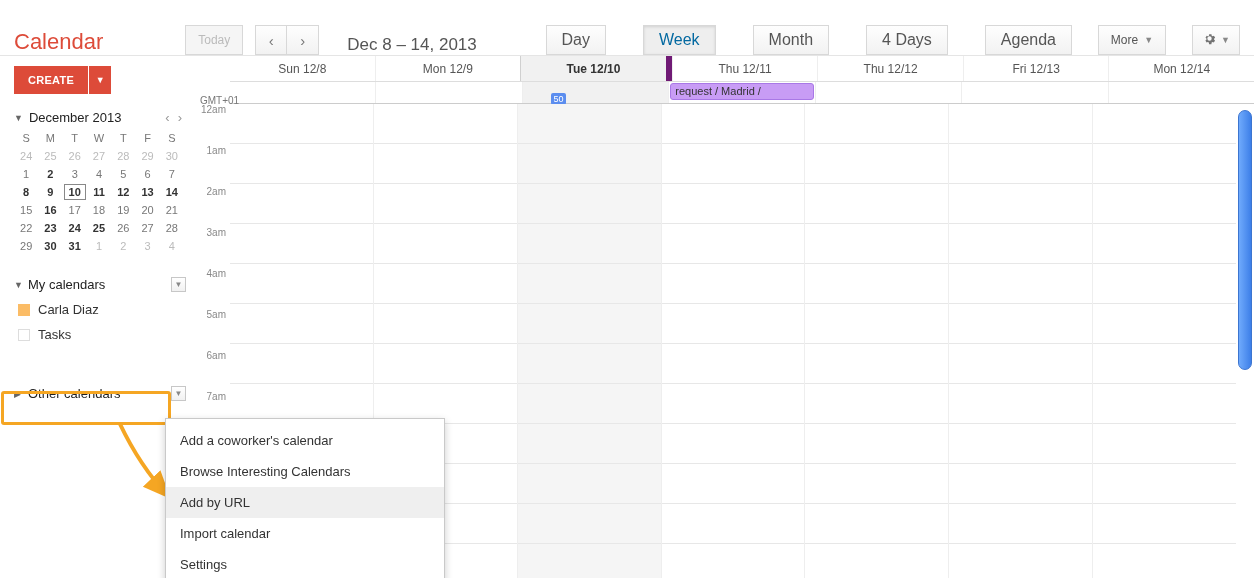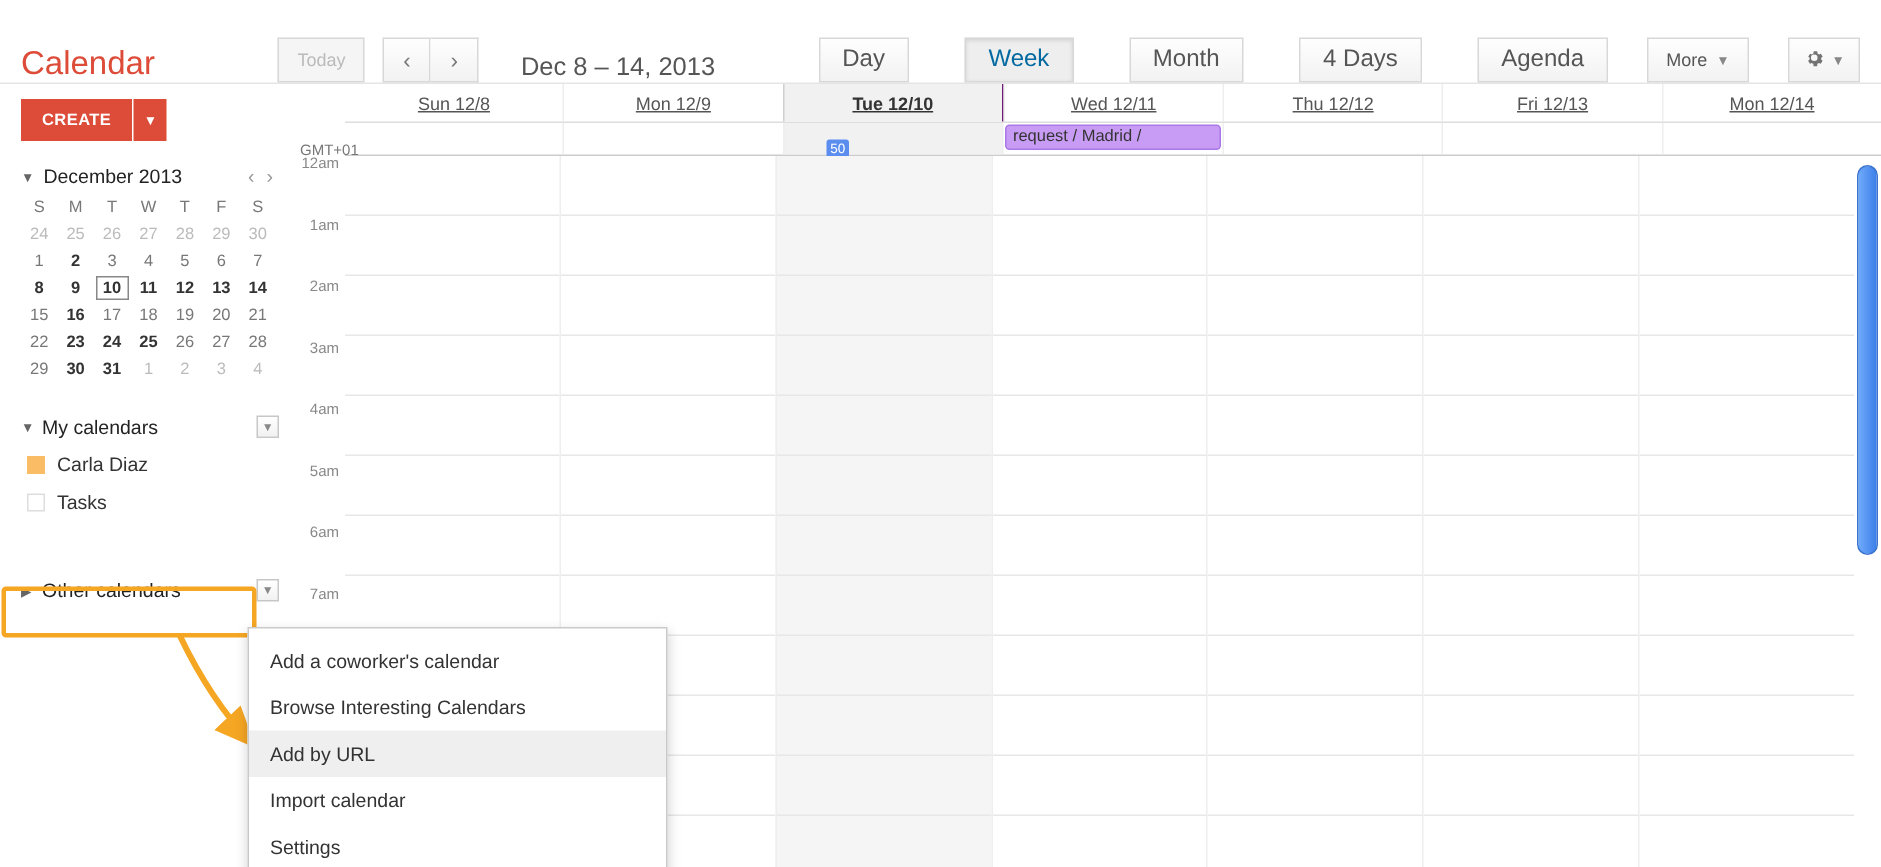--- a/index.html
+++ b/index.html
@@ -185,29 +185,28 @@
   }
   .day-headers .dh {
     flex:1;
     text-align:left;
     font-size:12px;
     color:#555;
     border-left:1px solid #eee;
     display:flex;
     align-items:center;
     justify-content:center;
-    text-decoration:underline;
   }
   .day-headers .dh:first-child { border-left:none;}
   .day-headers .dh.today {
     background:#f1f1f1;
     font-weight:bold;
     color:#333;
     border-left:1px solid #d0d0d0;
-    border-right:1px solid #701a75;
+    border-right:6px solid #701a75;
   }
 
   .allday-row {
     display:flex;
     margin-left:30px;
     height:22px;
     border-bottom:1px solid #ccc;
   }
   .allday-row .ad {
     flex:1;
@@ -468,21 +467,21 @@
   </div>
 
   <div class="cal-area">
     <div class="tz-label">
       <span>GMT+01</span>
     </div>
     <div class="day-headers" id="day-headers">
         <div class="dh">Sun 12/8</div>
         <div class="dh">Mon 12/9</div>
         <div class="dh today">Tue 12/10</div>
-        <div class="dh">Wed 12/11</div>
+        <div class="dh">Thu 12/11</div>
         <div class="dh">Thu 12/12</div>
         <div class="dh">Fri 12/13</div>
         <div class="dh">Mon 12/14</div>
       </div>
     <div class="allday-row" id="allday-row">
         <div class="ad"></div>
         <div class="ad"></div>
         <div class="ad today"></div>
         <div class="ad">
           <div class="allday-event">request / Madrid /</div>

